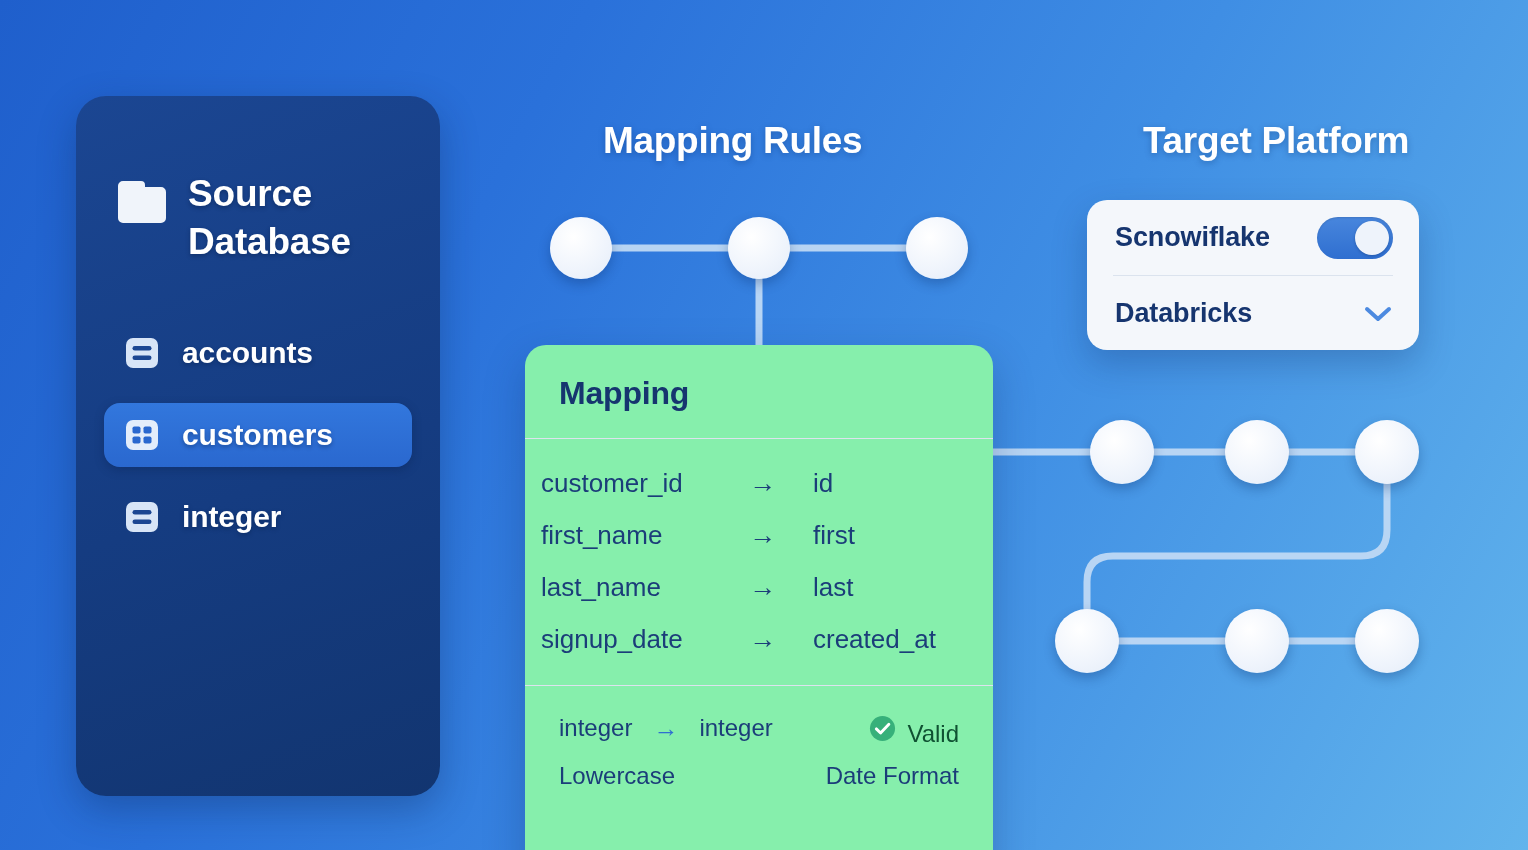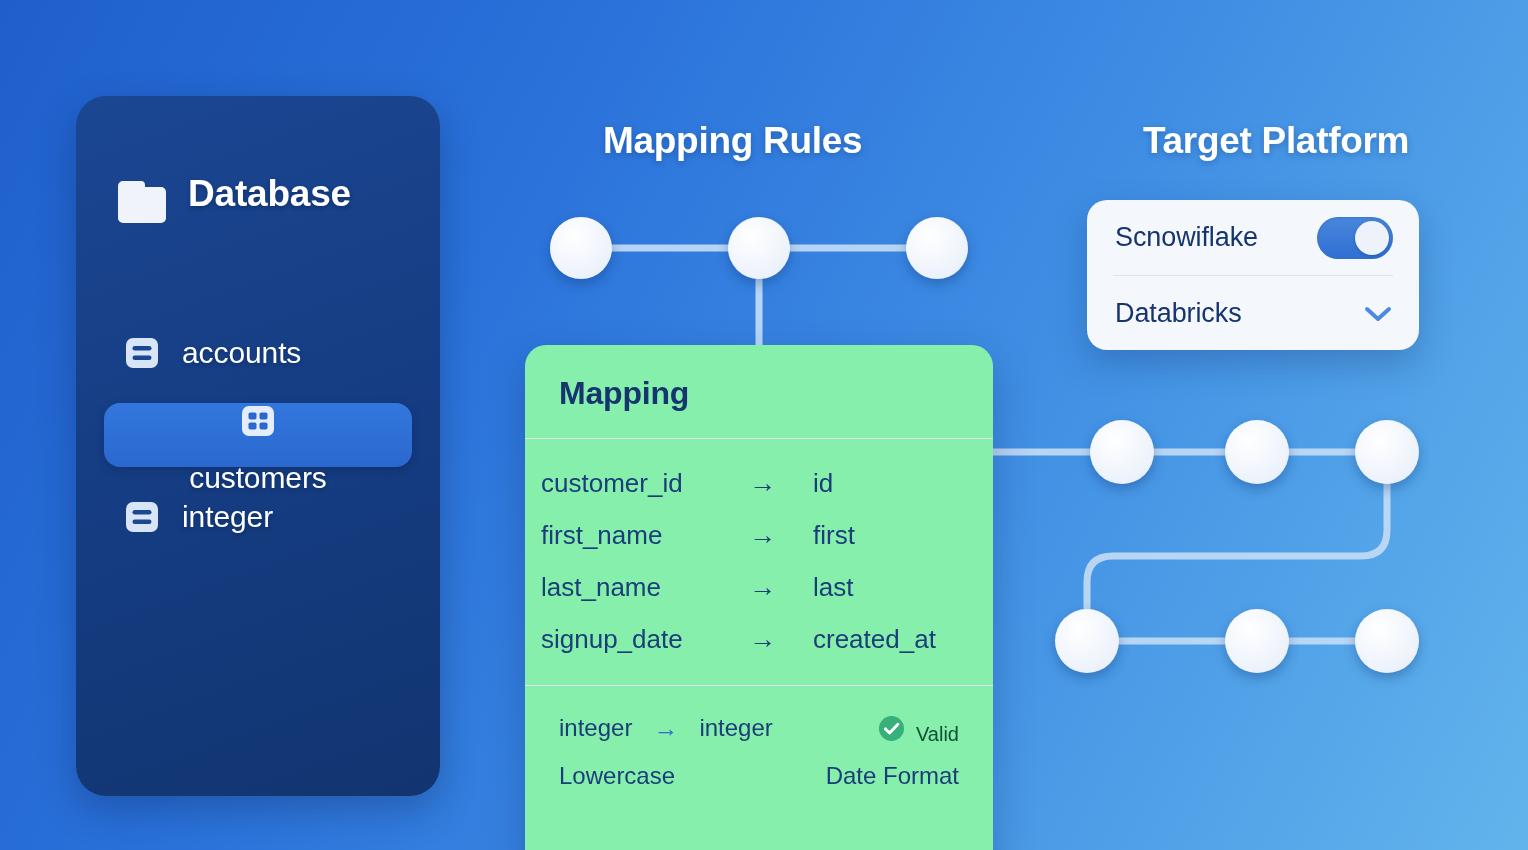--- a/index.html
+++ b/index.html
@@ -75,29 +75,28 @@
     border-radius: 16px;
     display: flex;
     align-items: center;
     padding: 0 20px;
     gap: 22px;
   }
 
   .sidebar-item.selected {
     background: linear-gradient(180deg, #3277dd 0%, #2a68cf 100%);
     box-shadow: 0 3px 10px rgba(8, 32, 78, 0.35);
-    flex-direction: column;
   }
 
   .tbl-icon { width: 36px; height: 36px; flex: none; }
 
   .sidebar-item-label {
     color: #ffffff;
     font-size: 30px;
-    font-weight: 400;
+    font-weight: 700;
     letter-spacing: -0.1px;
     text-shadow: 0 2px 4px rgba(6, 28, 68, 0.4);
   }
 
   
   .section-heading {
     position: absolute;
     color: #ffffff;
     font-size: 37px;
     font-weight: 700;
@@ -170,33 +169,34 @@
     color: #1b3d79;
   }
 
   .footer-left { flex: 1; display: flex; align-items: center; gap: 21px; }
   .footer-right { display: flex; align-items: center; gap: 11px; }
 
   .type-arrow { color: #2f6fd0; font-size: 25px; }
 
   .check-icon { width: 27px; height: 27px; flex: none; display: block; }
 
-  .valid-label { color: #0f5132; font-size: 20px; margin-top: 12px; }
+  .valid-label { color: #0f5132; font-size: 24px; margin-top: 12px; }
 
   .footer-row-2 { justify-content: space-between; }
 
   
   .target-card {
     position: absolute;
     left: 1087px; top: 200px;
     width: 332px; height: 150px;
     background: #f4f7fb;
     border-radius: 20px;
     box-shadow: 0 14px 34px rgba(10, 40, 96, 0.26);
     overflow: hidden;
+    font-weight: bold;
   }
 
   .target-row {
     height: 75px;
     display: flex;
     align-items: center;
     justify-content: space-between;
     padding: 0 26px 0 28px;
   }
 
@@ -263,20 +263,21 @@
     </g>
   </svg>
 
   <div class="sidebar">
 
     <div class="sidebar-head">
       <svg class="folder-icon" viewBox="0 0 52 48">
         <path d="M4 8 a5 5 0 0 1 5-5 h18 a4 4 0 0 1 4 4 v2 h16 a5 5 0 0 1 5 5 v26 a5 5 0 0 1 -5 5 h-38 a5 5 0 0 1 -5 -5 z" fill="#f0f4fa"></path>
       </svg>
       <div class="sidebar-title">
+        <div>Source</div>
         <div>Database</div>
       </div>
     </div>
 
     <div class="sidebar-list">
 
       <div class="sidebar-item">
         <svg class="tbl-icon" viewBox="0 0 36 36">
           <rect x="2" y="3" width="32" height="30" rx="7" fill="#d8e5f7"></rect>
           <rect x="8.5" y="11" width="19" height="4.6" rx="2.3" fill="#1b4692"></rect>

